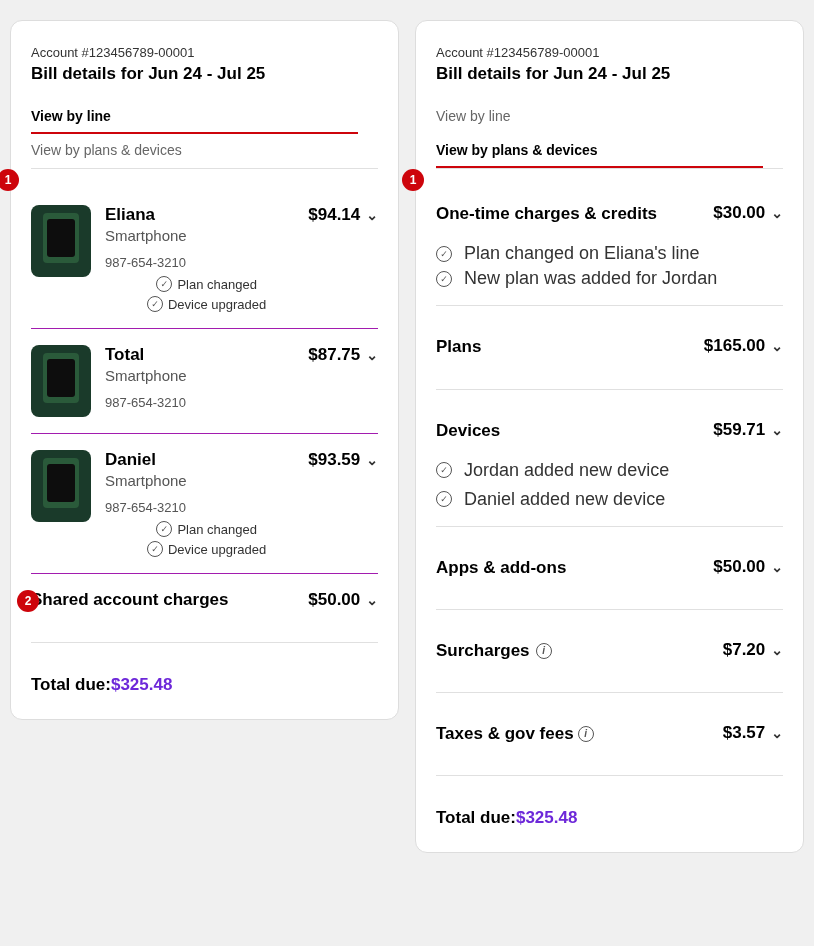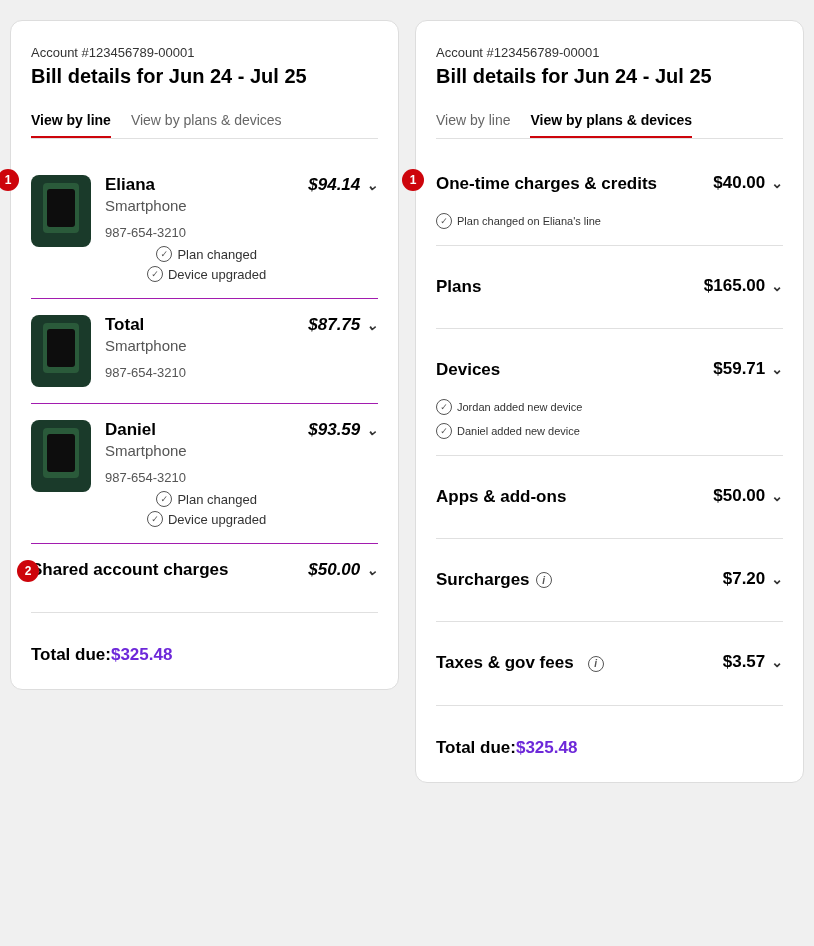--- a/index.html
+++ b/index.html
@@ -25,31 +25,32 @@
       padding: 24px 20px;
       flex: 1;
       position: relative;
     }
     .account-number {
       font-size: 13px;
       color: #333;
       margin-bottom: 4px;
     }
     .bill-title {
-      font-size: 20px;
+      font-size: 17px;
       font-weight: 700;
       color: #000;
       margin-bottom: 16px;
       line-height: 1.2;
     }
     .tabs {
       display: flex;
       gap: 0;
       margin-bottom: 20px;
       border-bottom: 1px solid #e0e0e0;
+      flex-direction: column;
     }
     .tab {
       font-size: 14px;
       font-weight: 500;
       padding: 8px 0;
       margin-right: 20px;
       cursor: pointer;
       color: #666;
       border-bottom: 2px solid transparent;
       white-space: nowrap;
@@ -147,21 +148,20 @@
       color: #555;
     }
     .line-price {
       display: flex;
       align-items: center;
       gap: 6px;
       font-size: 17px;
       font-weight: 700;
       color: #000;
       white-space: nowrap;
-      font-style: italic;
     }
     .chevron {
       font-size: 14px;
       color: #333;
     }
     .shared-charges {
       display: flex;
       align-items: center;
       justify-content: space-between;
       padding: 16px 0;
@@ -204,22 +204,22 @@
       align-items: center;
       gap: 6px;
       font-size: 17px;
       font-weight: 700;
       color: #000;
       white-space: nowrap;
     }
     .category-note {
       display: flex;
       align-items: center;
-      gap: 5px;
-      font-size: 11px;
+      gap: 12px;
+      font-size: 18px;
       color: #333;
       margin-top: 4px;
     }
     .info-icon {
       display: inline-flex;
       align-items: center;
       justify-content: center;
       width: 16px;
       height: 16px;
       border-radius: 50%;
@@ -344,27 +344,31 @@
       <div class="tab">View by line</div>
       <div class="tab active">View by plans &amp; devices</div>
     </div>
 
     <div>
       <div class="category-row">
         <div>
           <div class="category-label">One-time charges &amp; credits</div>
         </div>
         <div class="category-price">
-          <span>$40.00</span>
+          <span>$30.00</span>
           <span class="chevron">⌄</span>
         </div>
       </div>
       <div class="category-note">
         <span class="check-icon"></span>
         <span>Plan changed on Eliana's line</span>
+      </div>
+      <div class="category-note" style="margin-bottom:8px;">
+        <span class="check-icon"></span>
+        <span>New plan was added for Jordan</span>
       </div>
     </div>
 
     <hr class="divider">
 
     <div class="category-row">
       <div class="category-label">Plans</div>
       <div class="category-price">
         <span>$165.00</span>
         <span class="chevron">⌄</span>
@@ -410,21 +414,21 @@
       </div>
       <div class="category-price">
         <span>$7.20</span>
         <span class="chevron">⌄</span>
       </div>
     </div>
 
     <hr class="divider">
 
     <div class="category-row">
-      <div style="display:flex;align-items:center;gap:14px;">
+      <div style="display:flex;align-items:center;gap:4px;">
         <div class="category-label">Taxes &amp; gov fees</div>
         <span class="info-icon">i</span>
       </div>
       <div class="category-price">
         <span>$3.57</span>
         <span class="chevron">⌄</span>
       </div>
     </div>
 
     <hr class="divider">

